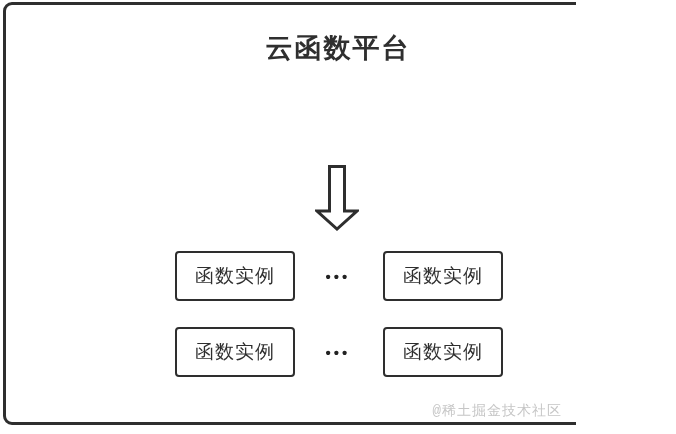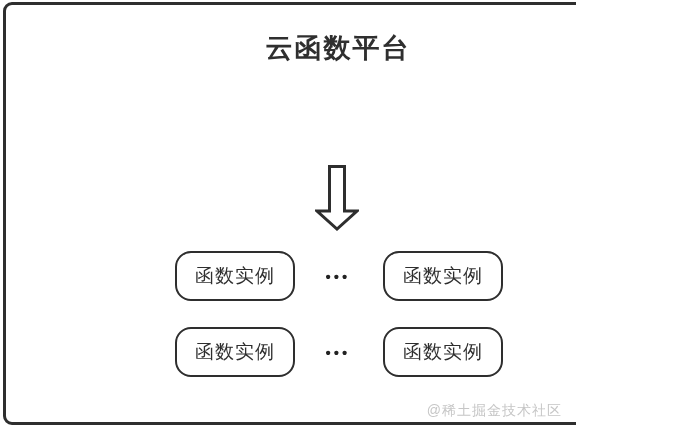--- a/index.html
+++ b/index.html
@@ -51,21 +51,21 @@
   }
   .arrow{
     position:absolute;
     left:315px;top:165px;
     width:44px;height:66px;
   }
   .inst-box{
     position:absolute;
     width:120px;height:50px;
     border:2.5px solid var(--border);
-    border-radius:16px;
+    border-radius:4px;
     background:var(--background);
     display:flex;align-items:center;justify-content:center;
     font-size:19px;
     letter-spacing:1px;
     color:var(--text);
   }
   .inst-r1{top:251px;}
   .inst-r2{top:327px;}
   .inst-c1{left:175px;}
   .inst-c2{left:383px;}
@@ -79,20 +79,21 @@
     color:#222;
   }
   .dots-r1{top:268px;}
   .dots-r2{top:344px;}
   .watermark{
     position:absolute;
     right:14px;top:402px;
     font-size:14px;
     letter-spacing:1px;
     color:var(--watermark);
+    font-family:Liberation Mono, monospace;
   }
 </style>
 </head>
 <body>
 
 <div class="canvas">
   <div class="frame"></div>
 
   <div class="title">云函数平台</div>
 

